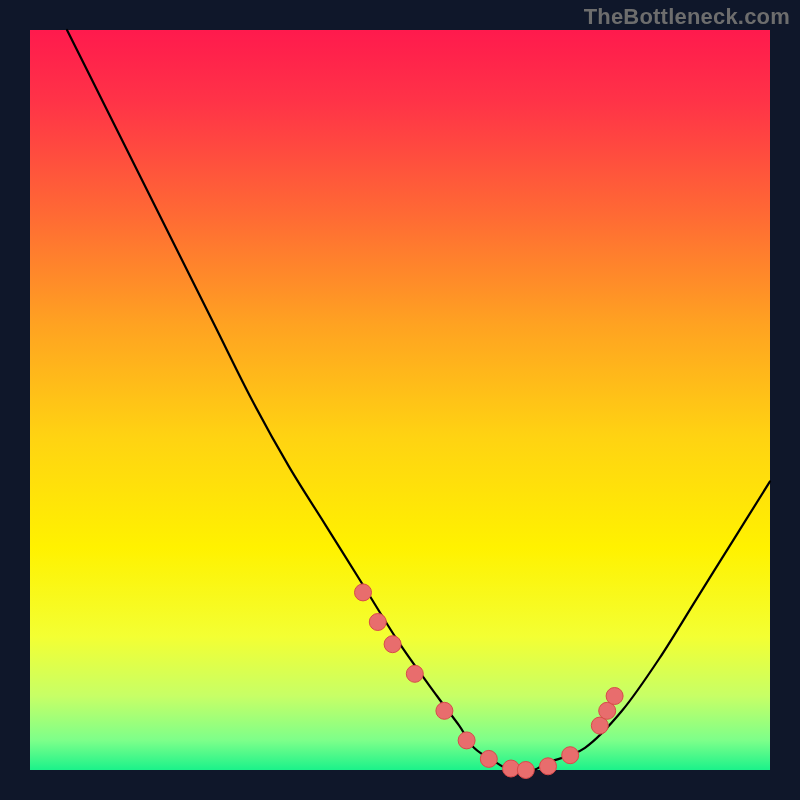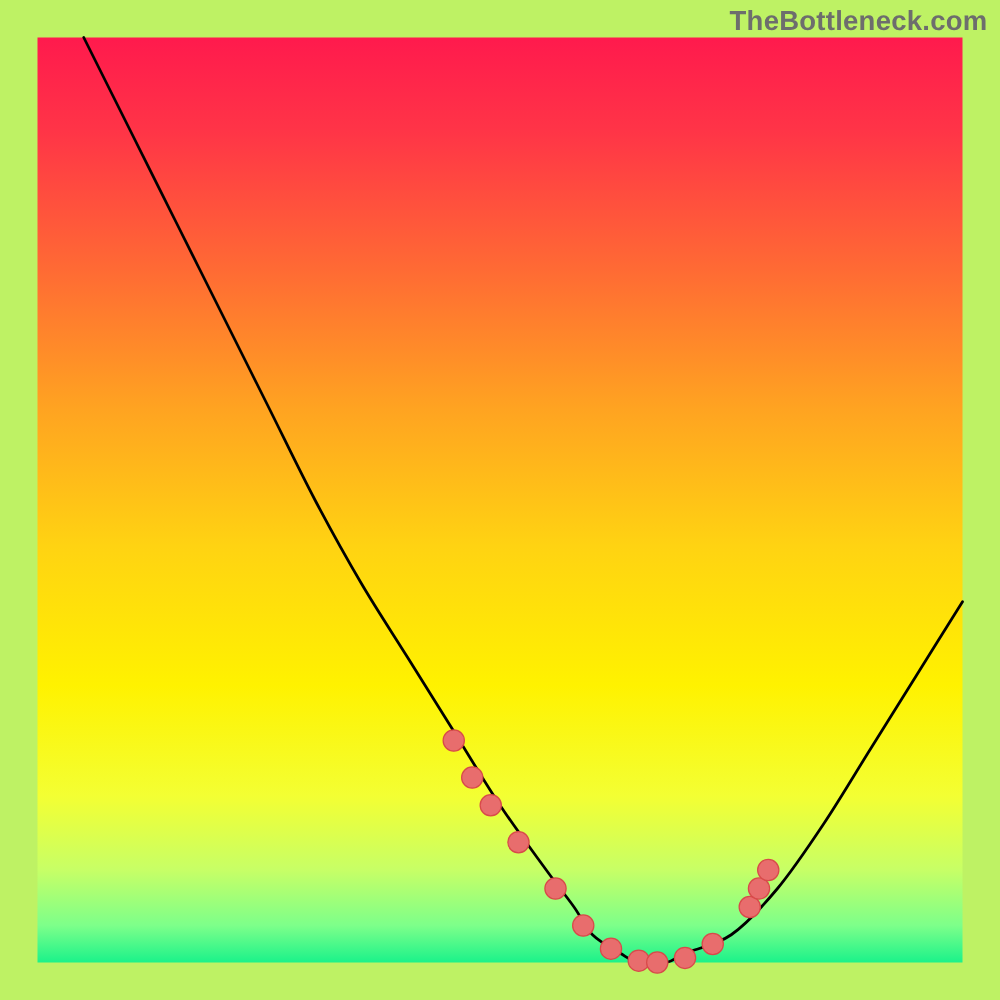--- a/index.html
+++ b/index.html
@@ -7,21 +7,21 @@
     padding: 0;
     width: 800px;
     height: 800px;
     background: #000;
     overflow: hidden;
   }
   .stage {
     position: relative;
     width: 800px;
     height: 800px;
-    background: #bef264;
+    background: #0f172a;
   }
   svg {
     display: block;
   }
   .watermark {
     position: absolute;
     top: 4px;
     right: 10px;
     font-family: Arial, Helvetica, sans-serif;
     font-size: 22px;

